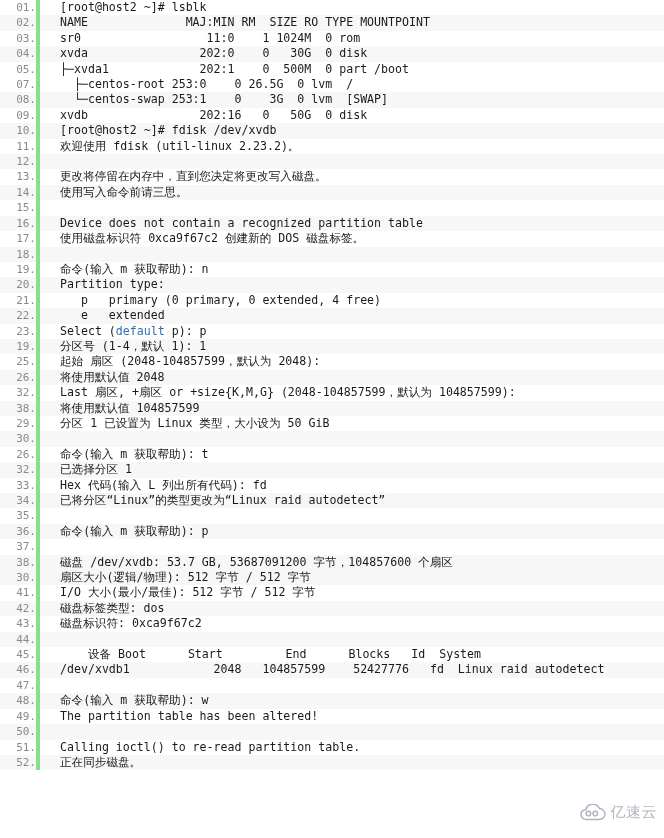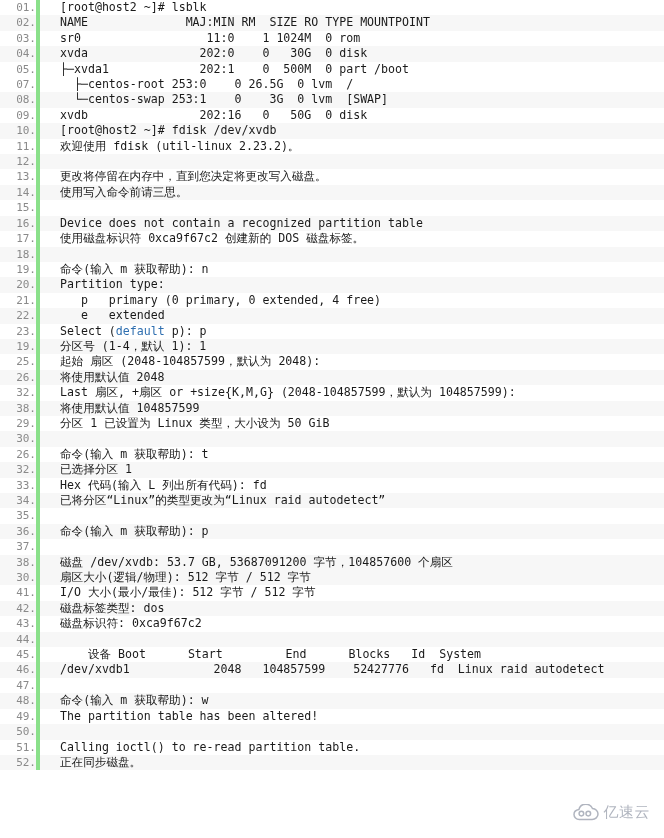--- a/index.html
+++ b/index.html
@@ -71,21 +71,21 @@
     font-family: "DejaVu Sans Mono", "Liberation Mono", monospace;
     white-space: pre;
     overflow: hidden;
   }
 
   .tok-kw { color: #2f6fb0; }
 
   
   .watermark {
     position: absolute;
-    right: 14px;
+    right: 7px;
     bottom: 16px;
     z-index: 5;
     display: flex;
     align-items: center;
     gap: 5px;
     opacity: 0.85;
     pointer-events: none;
     user-select: none;
   }
   .watermark svg { display: block; }

